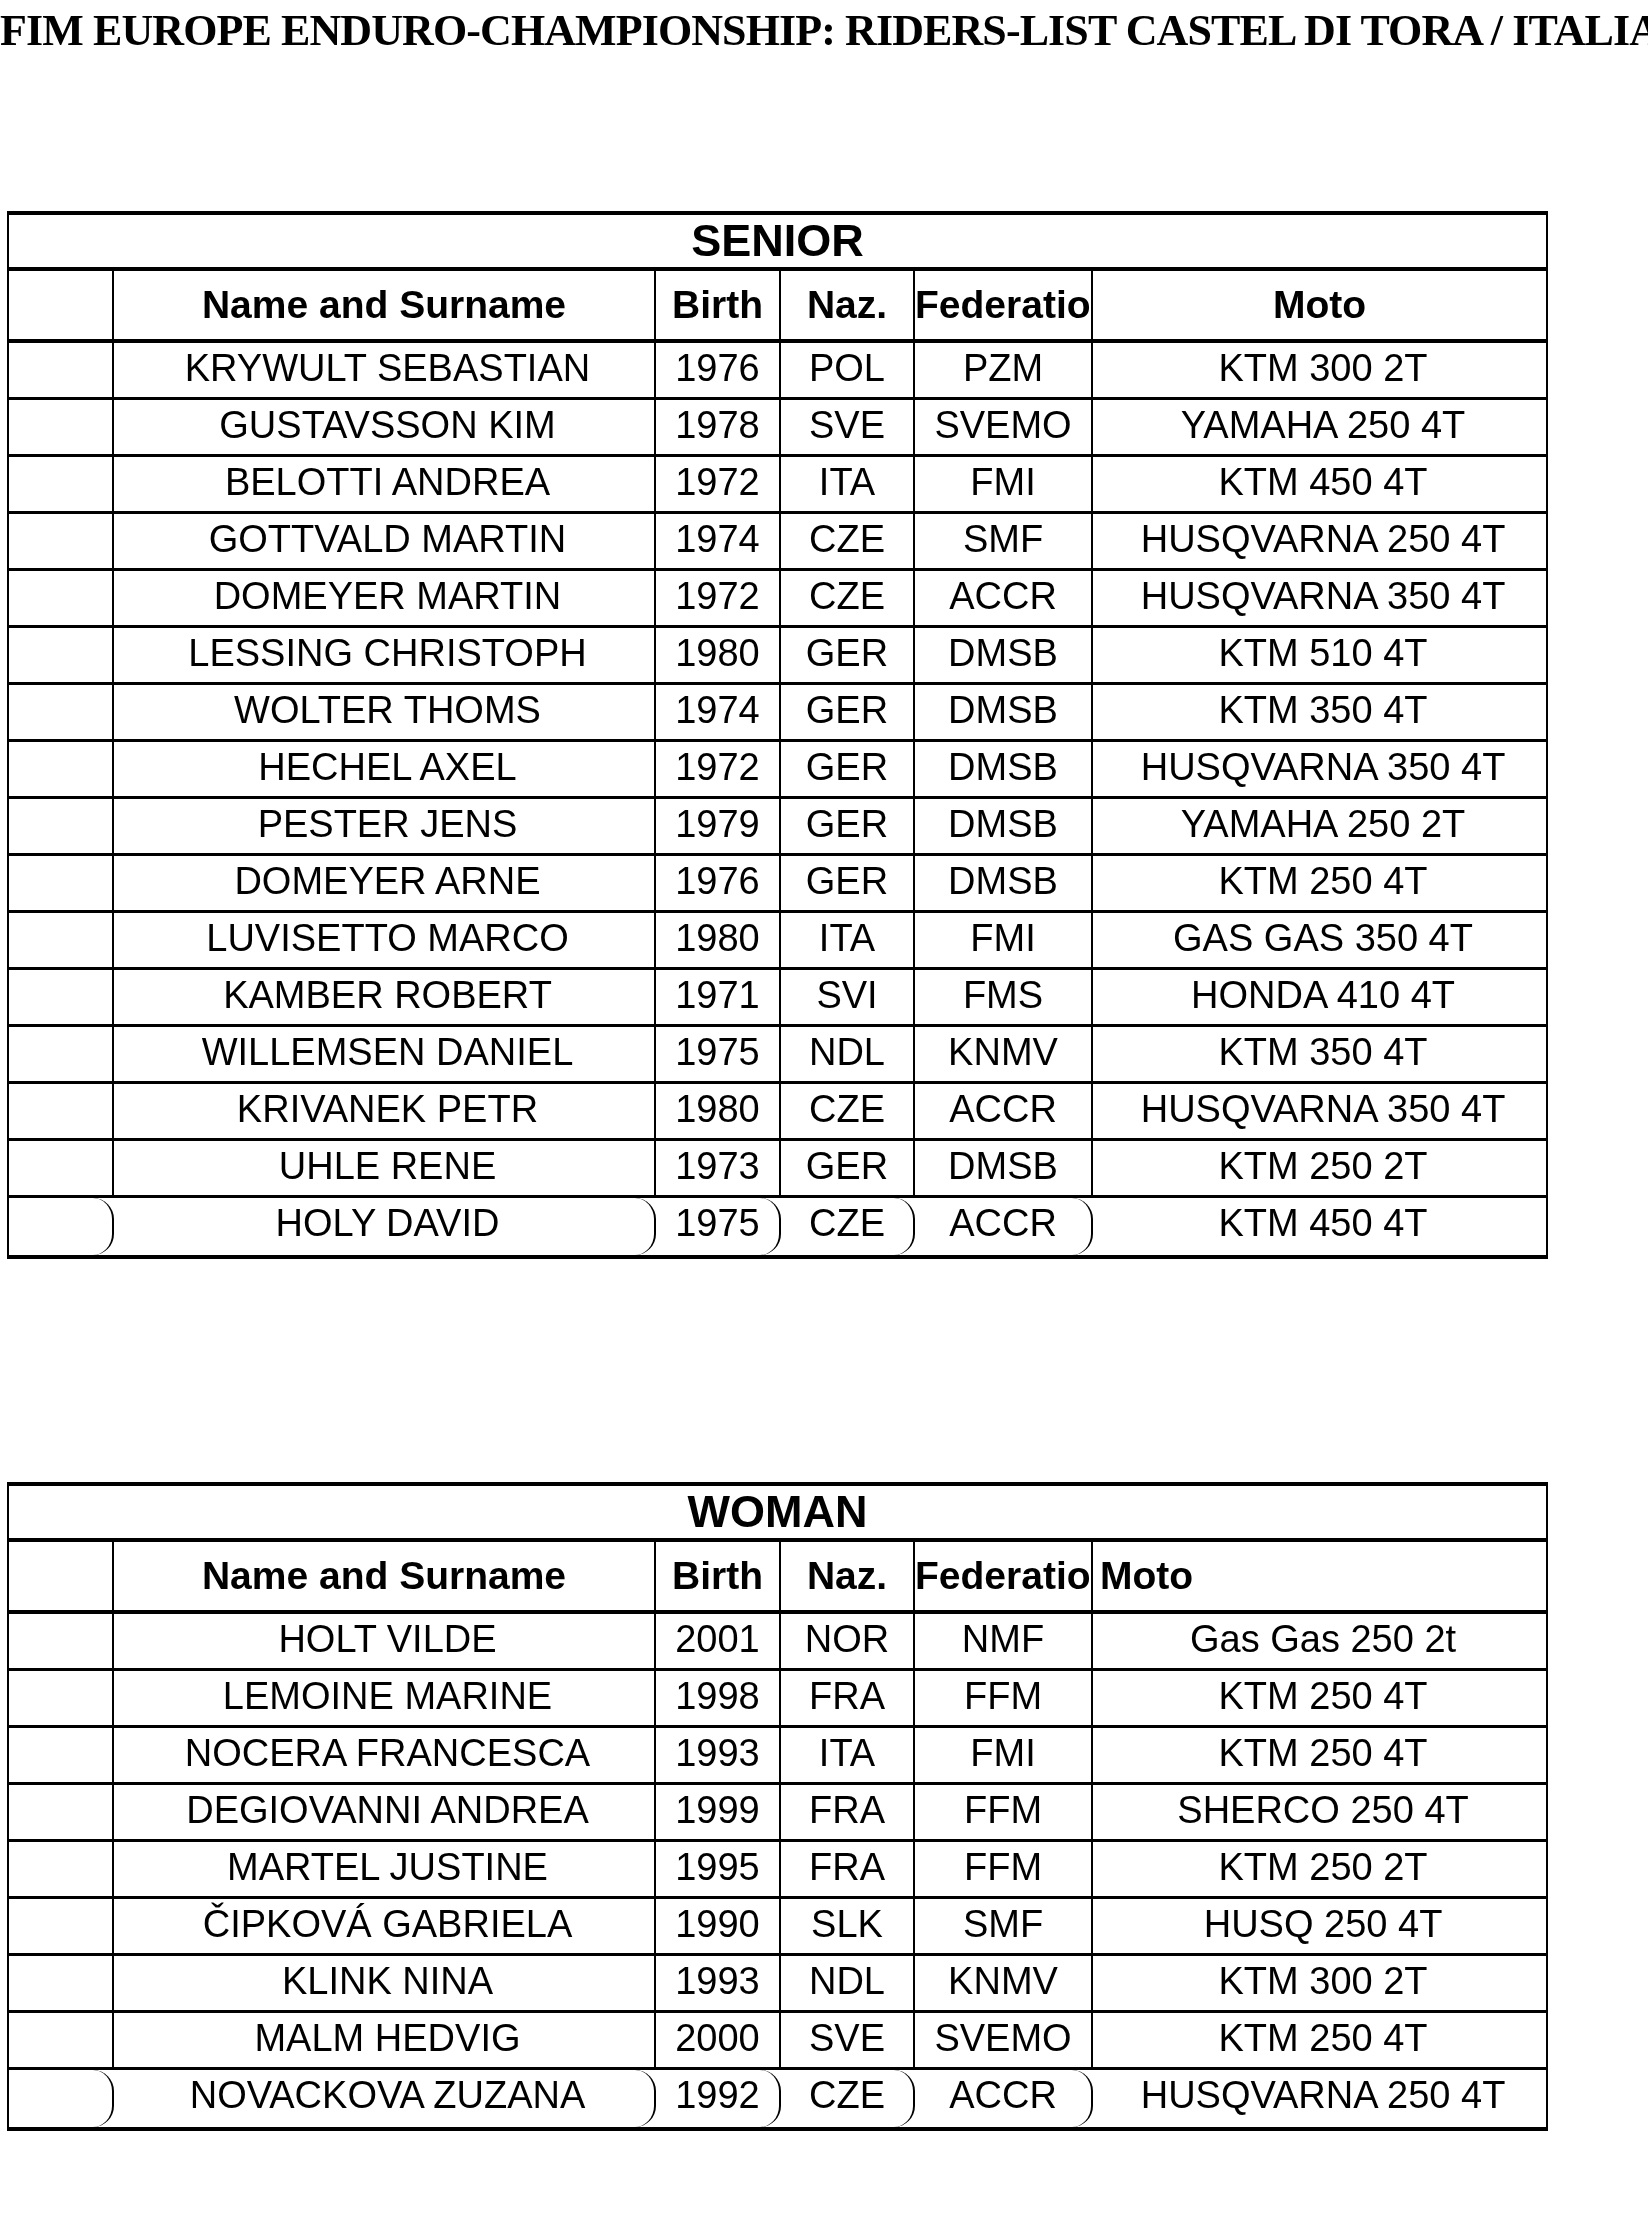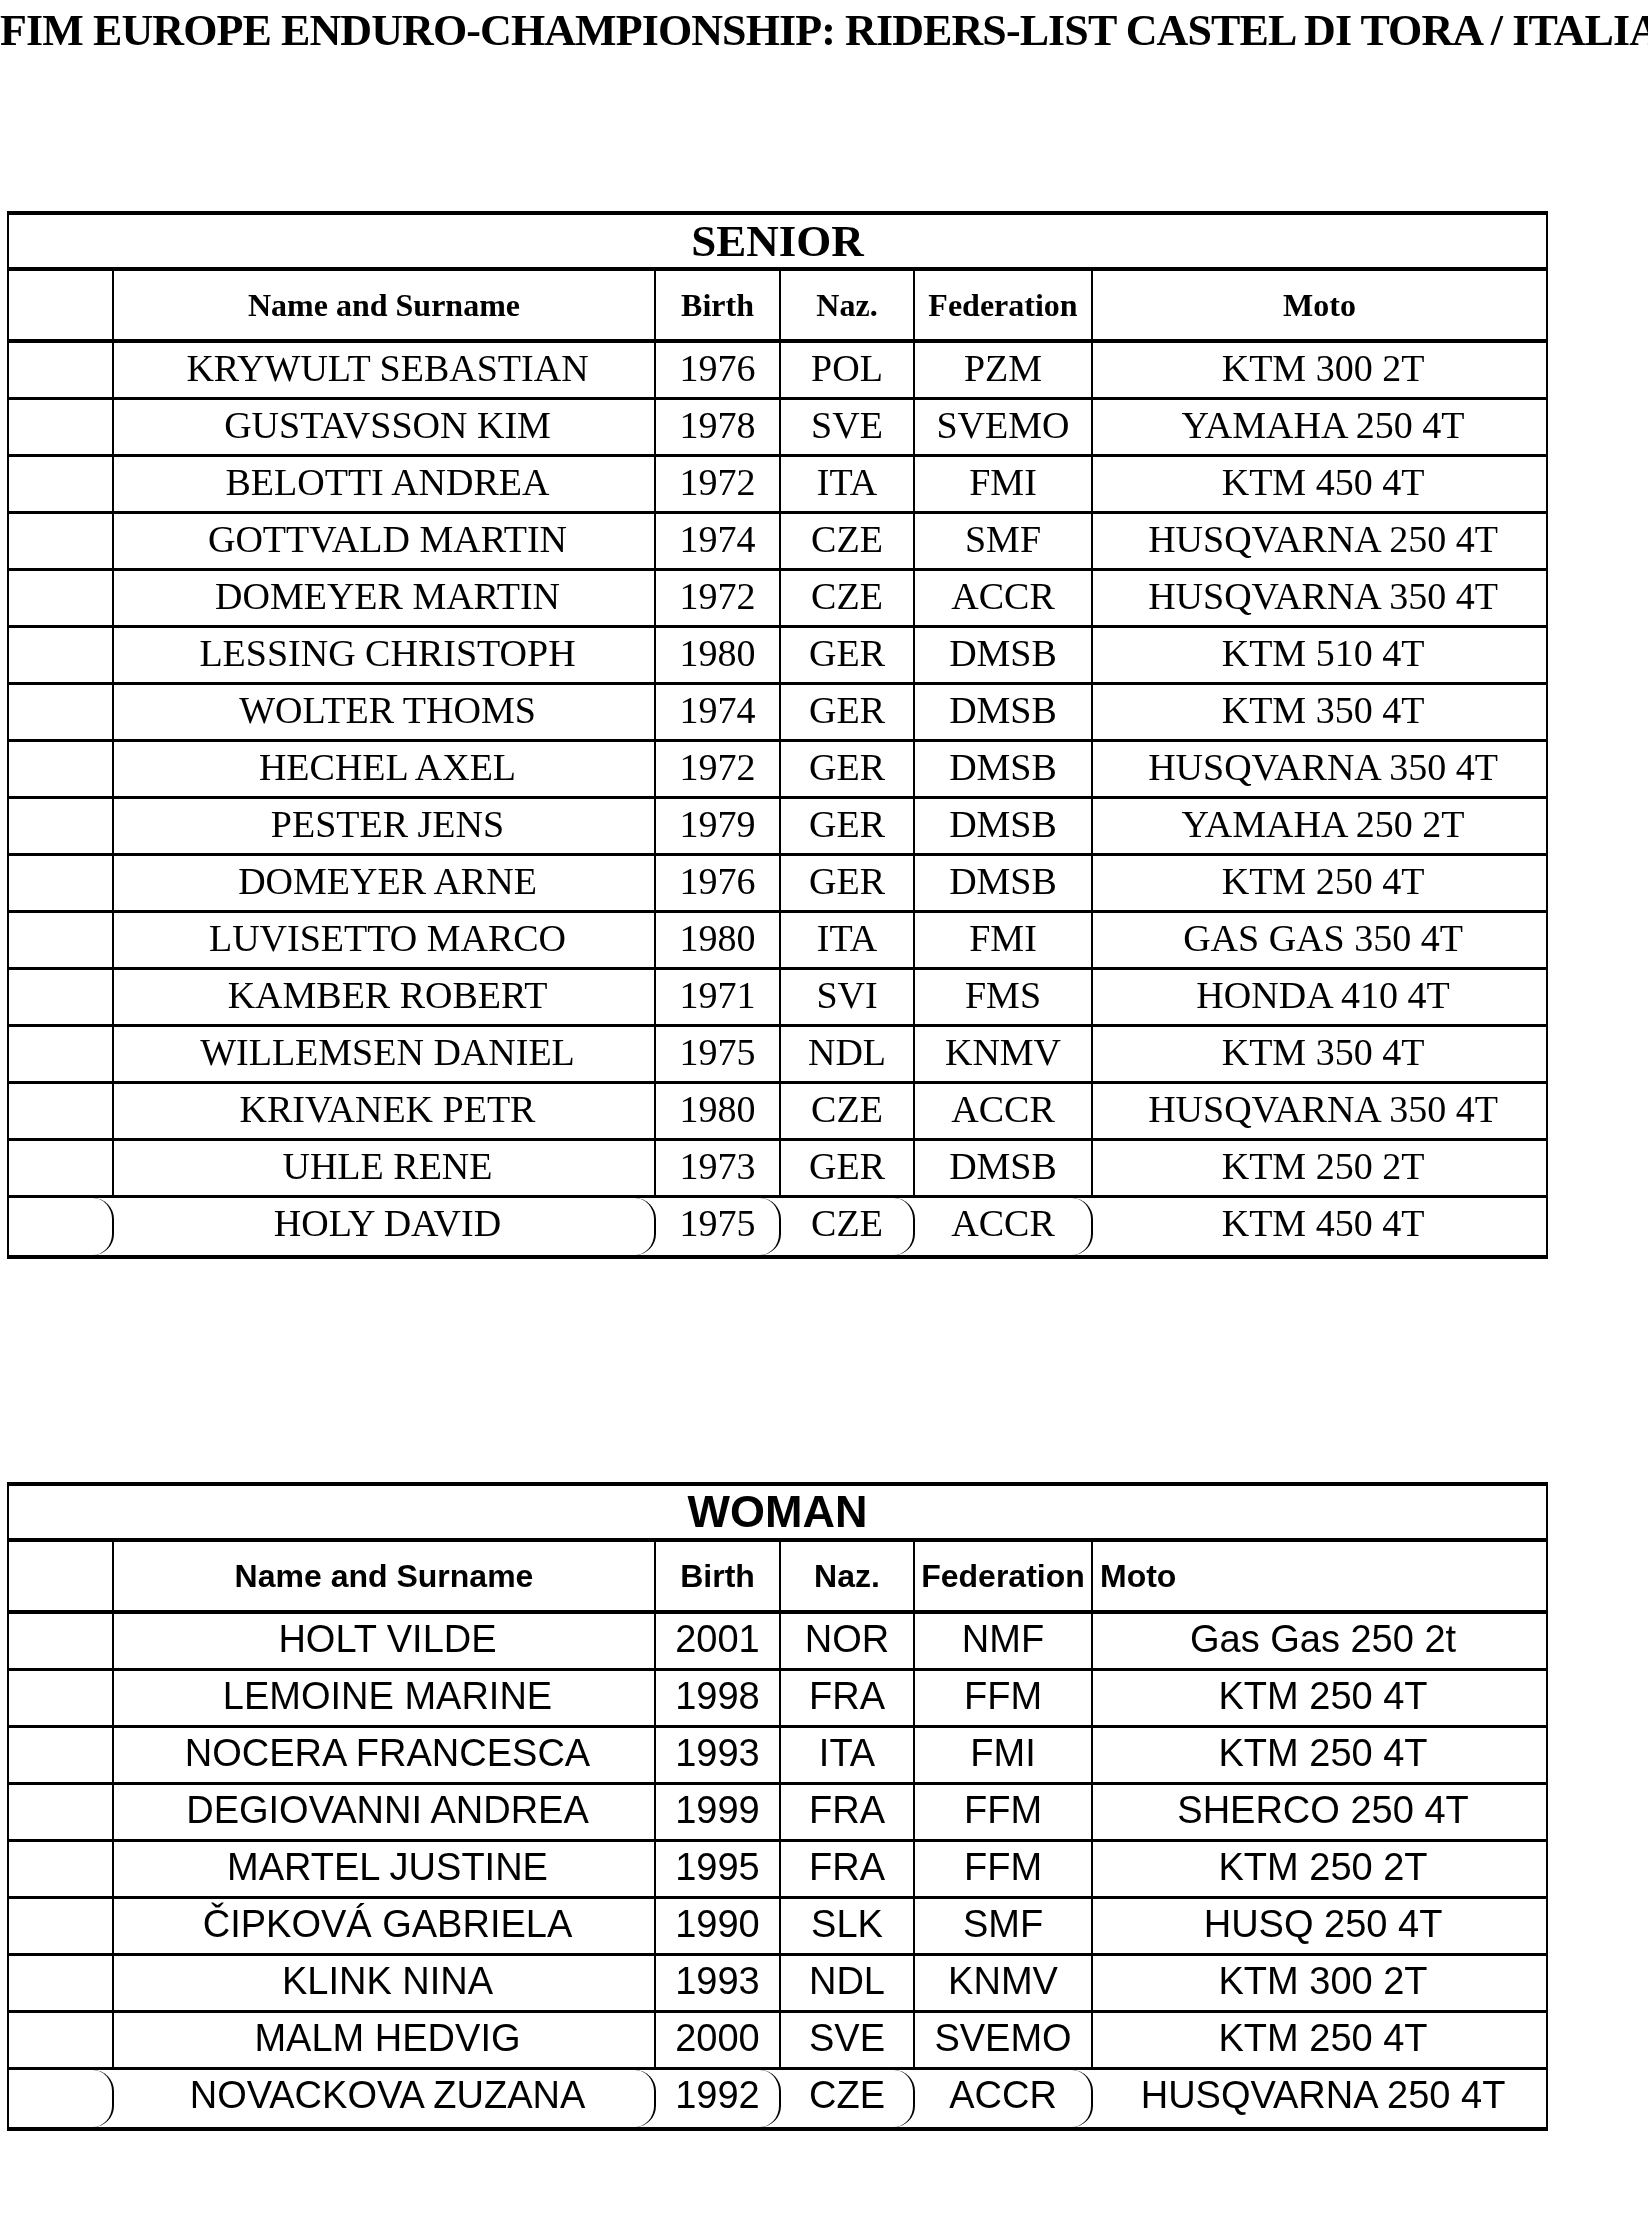--- a/index.html
+++ b/index.html
@@ -35,21 +35,21 @@
     left: 7px;
     width: 1541px;
     border: 4.3px solid #000;
     border-left-width: 2.6px;
     border-right-width: 2.6px;
     border-spacing: 0;
     border-collapse: separate;
     table-layout: fixed;
     background: #fff;
   }
-  #senior-table { top: 211px; font-family: Liberation Serif, serif; }
+  #senior-table { top: 211px; }
   #woman-table  { top: 1482px; }
 
   col.c0 { width: 105px; }
   col.c1 { width: 542px; }
   col.c2 { width: 125px; }
   col.c3 { width: 134px; }
   col.c4 { width: 178px; }
   col.c5 { width: 453px; }
 
   table.riders td, table.riders th {
@@ -73,21 +73,21 @@
     font-weight: bold;
     font-size: 45px;
   }
 
   tr.header-row th {
     height: 72px;
     border-bottom-width: 4.3px;
     vertical-align: middle;
     text-align: center;
     font-weight: bold;
-    font-size: 32px;
+    font-size: 39px;
   }
 
   tr.data-row td {
     height: 57px;
     vertical-align: top;
     padding-top: 5.2px;
     font-size: 38px;
     line-height: 1.1;
   }
 

